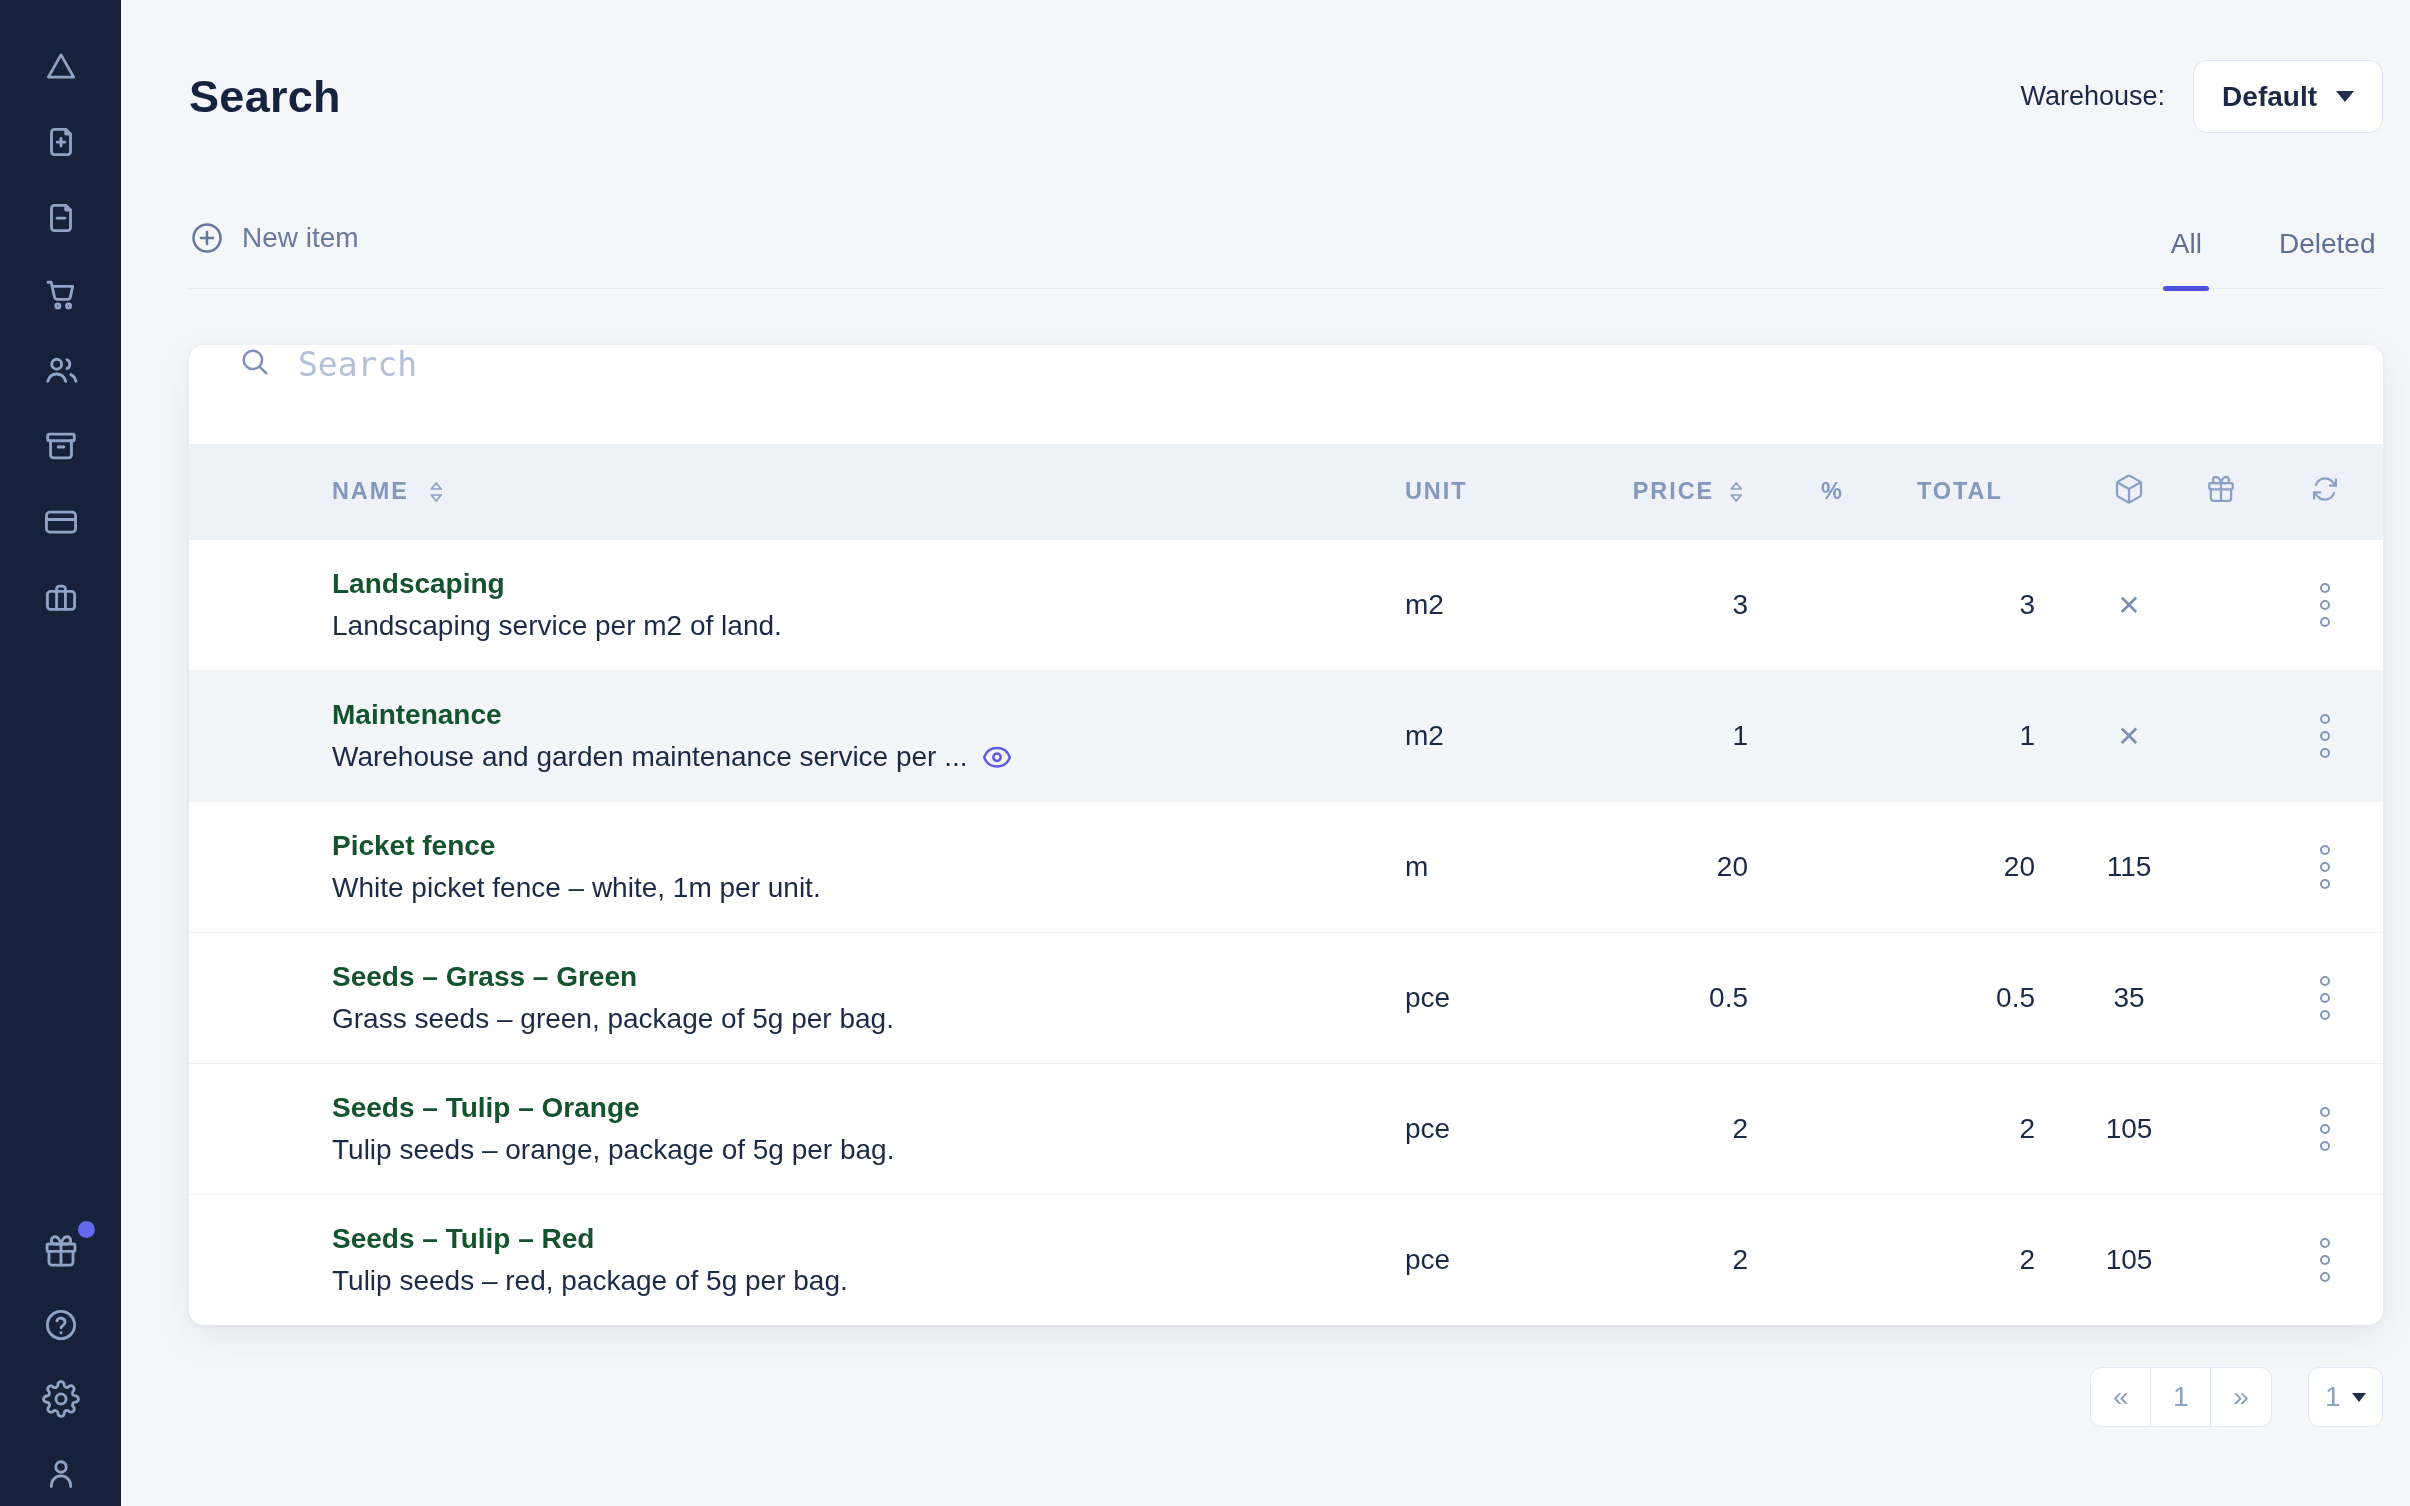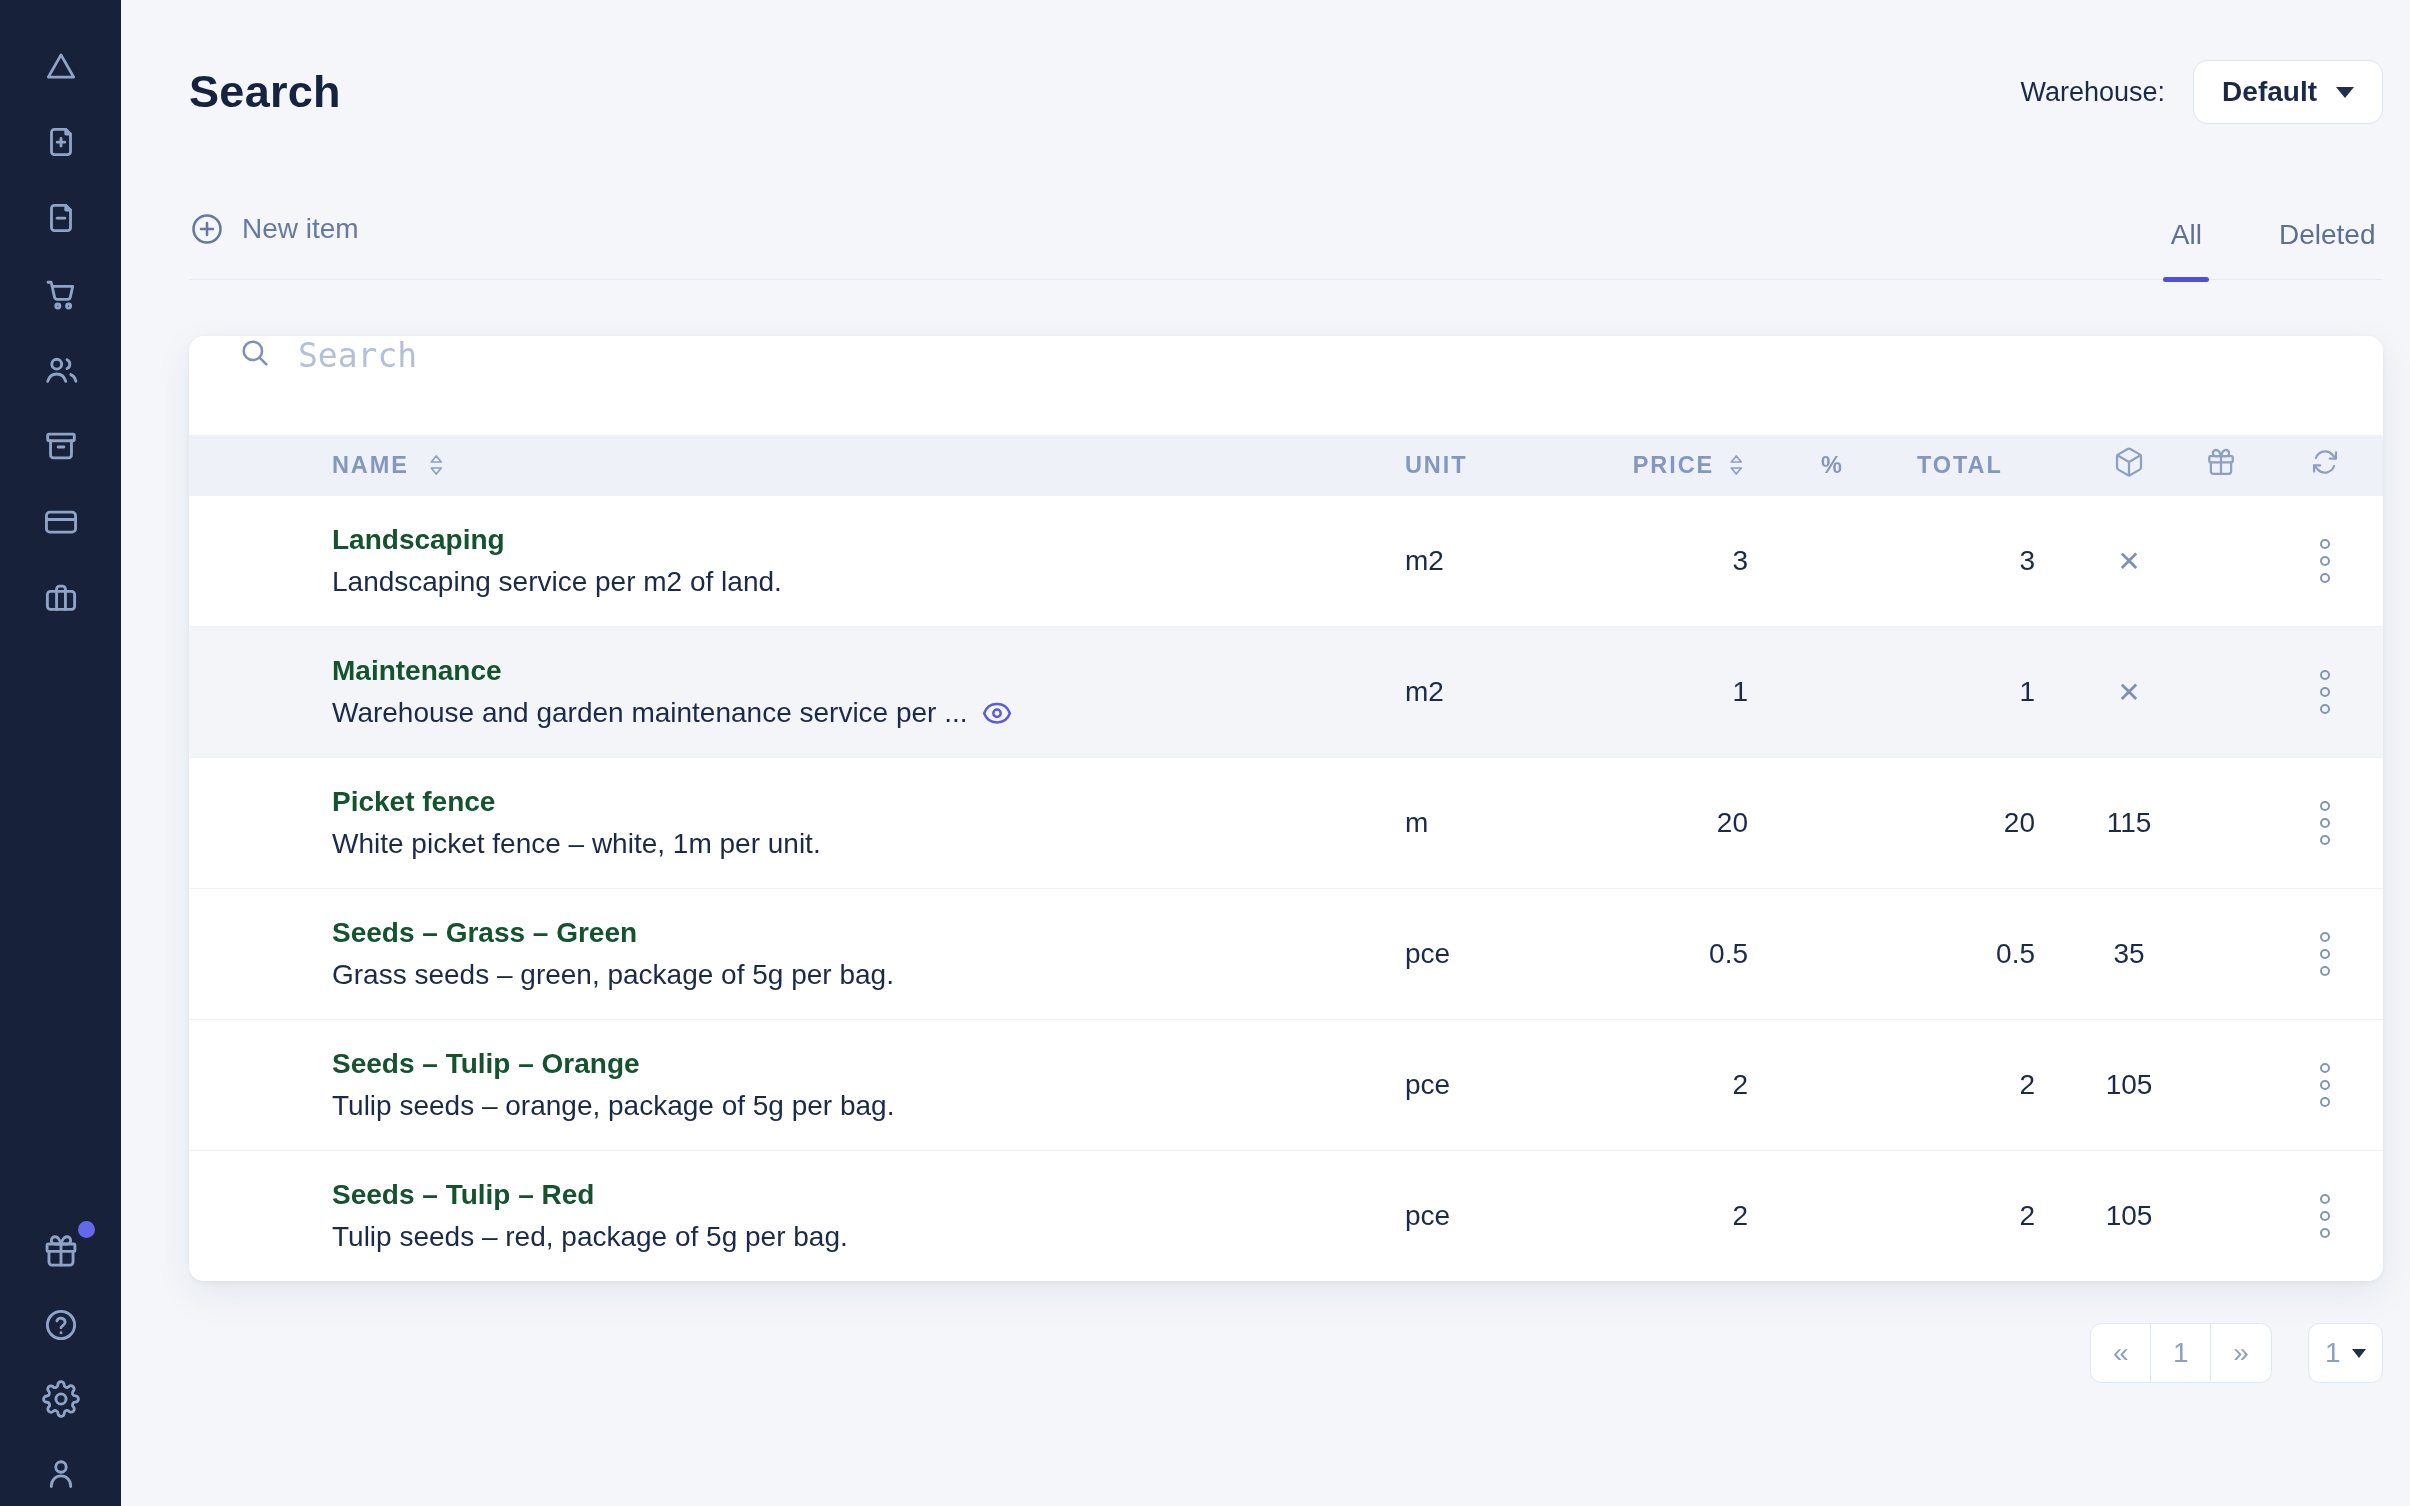--- a/index.html
+++ b/index.html
@@ -39,21 +39,21 @@
   .main { flex:1; padding:0 28px 0 68px; }
 
   .page-head {
     margin-top:60px;
     display:flex; justify-content:space-between; align-items:center;
   }
   .page-title { font-size:45px; font-weight:800; color:#15233F; letter-spacing:0.3px; }
   .wh-group { display:flex; align-items:center; gap:28px; }
   .wh-label { font-size:27px; color:#1B2947; }
   .wh-btn {
-    height:64px; padding:0 28px;
+    height:73px; padding:0 28px;
     background:#fff; border:1.9px solid #DCE5F4; border-radius:14px;
     display:flex; align-items:center; gap:19px;
     font-size:28px; font-weight:700; color:#1B2947; cursor:pointer;
   }
   .caret-down {
     width:0; height:0;
     border-left:9.4px solid transparent; border-right:9.4px solid transparent;
     border-top:11.3px solid #212E4C;
   }
 
@@ -97,21 +97,21 @@
     font-size:33px; color:#5D6F93; width:847px;
   }
   .search-input::placeholder { color:#B3C0D8; }
 
   .grid {
     display:grid;
     grid-template-columns:122px 1fr 202px 141px 169px 166px 92px 92px 116px;
     align-items:center;
   }
   .thead {
-    height:60px; background:#EEF2F8;
+    height:95px; background:#EEF2F8;
     color:#8398BB; font-size:23.5px; font-weight:700; letter-spacing:1.9px;
   }
   .thead svg.col-icon { width:32px; height:32px; color:#8CA0C4; }
   .checkbox {
     width:36px; height:36px; margin-left:45px;
     background:#DEE5F2; border-radius:11.3px; cursor:pointer;
   }
   .c-name { padding-left:21px; display:flex; align-items:center; gap:15px; }
   .sort-icon { width:24.5px; height:30px; color:#8CA0C4; flex-shrink:0; }
   .h-price { display:flex; align-items:center; justify-content:flex-end; gap:9.4px; }

